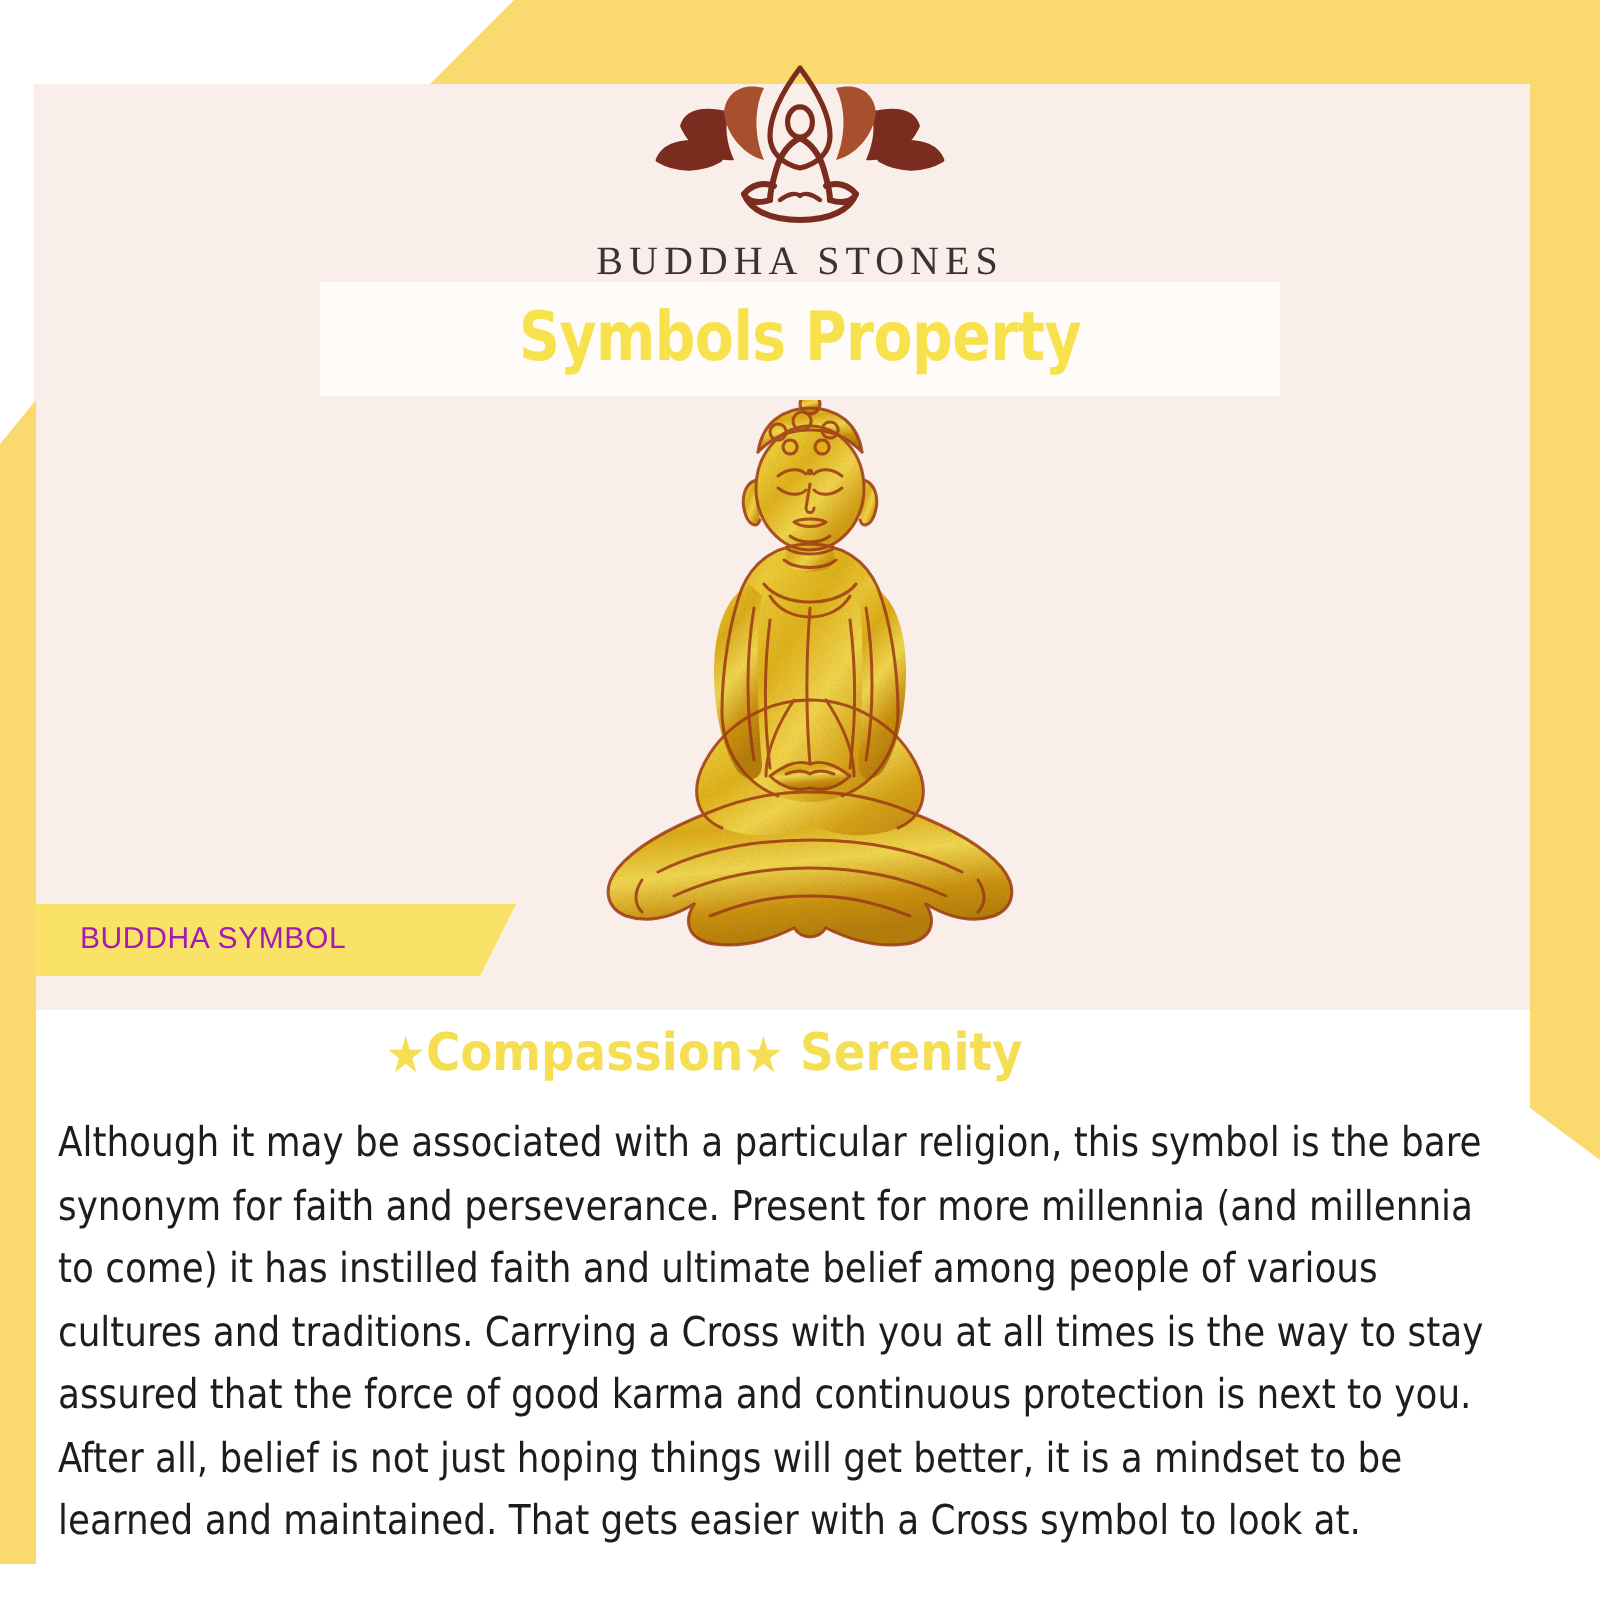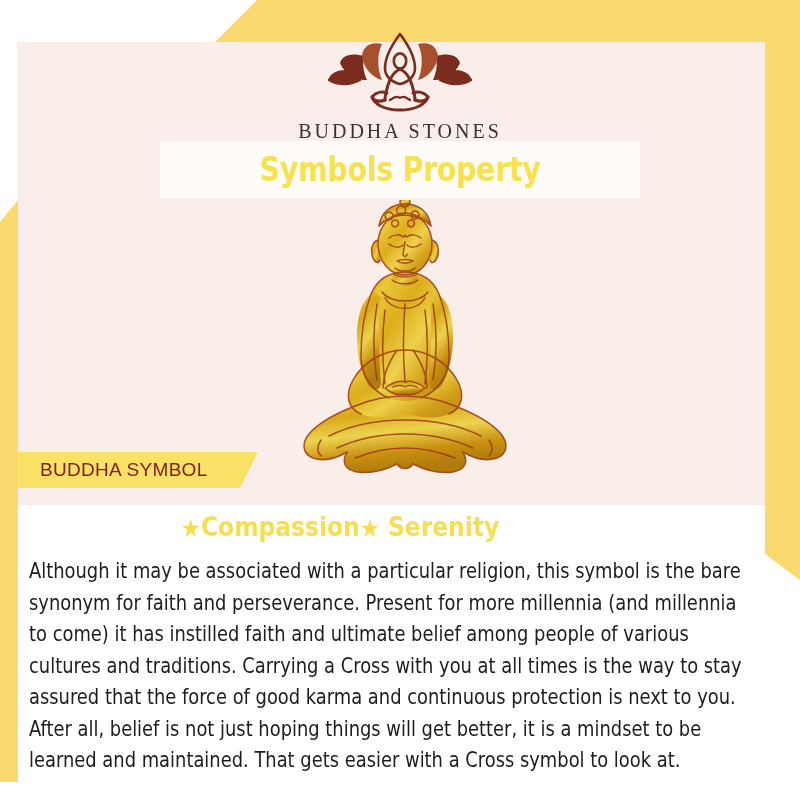--- a/index.html
+++ b/index.html
@@ -138,30 +138,30 @@
     background: #fae267;
     clip-path: polygon(0 0, 100% 0, calc(100% - 18px) 100%, 0 100%);
   }
   .symbol-tag-label {
     position: absolute;
     left: 40px;
     top: 452px;
     height: 46px;
     line-height: 36px;
     font-family: "Liberation Sans", sans-serif;
-    font-size: 19px;
+    font-size: 15px;
     font-weight: 400;
-    color: #7f1d1d;
+    color: #a21caf;
     letter-spacing: 0.3px;
   }
 
   
   .subtitle {
     position: absolute;
-    left: 0;
+    left: 12px;
     top: 512px;
     width: 680px;
     text-align: center;
     font-family: "Liberation Sans Narrow", "DejaVu Sans Condensed", "Liberation Sans", sans-serif;
     font-size: 26px;
     font-weight: bold;
     color: #f5de52;
     letter-spacing: 0px;
     white-space: nowrap;
   }

